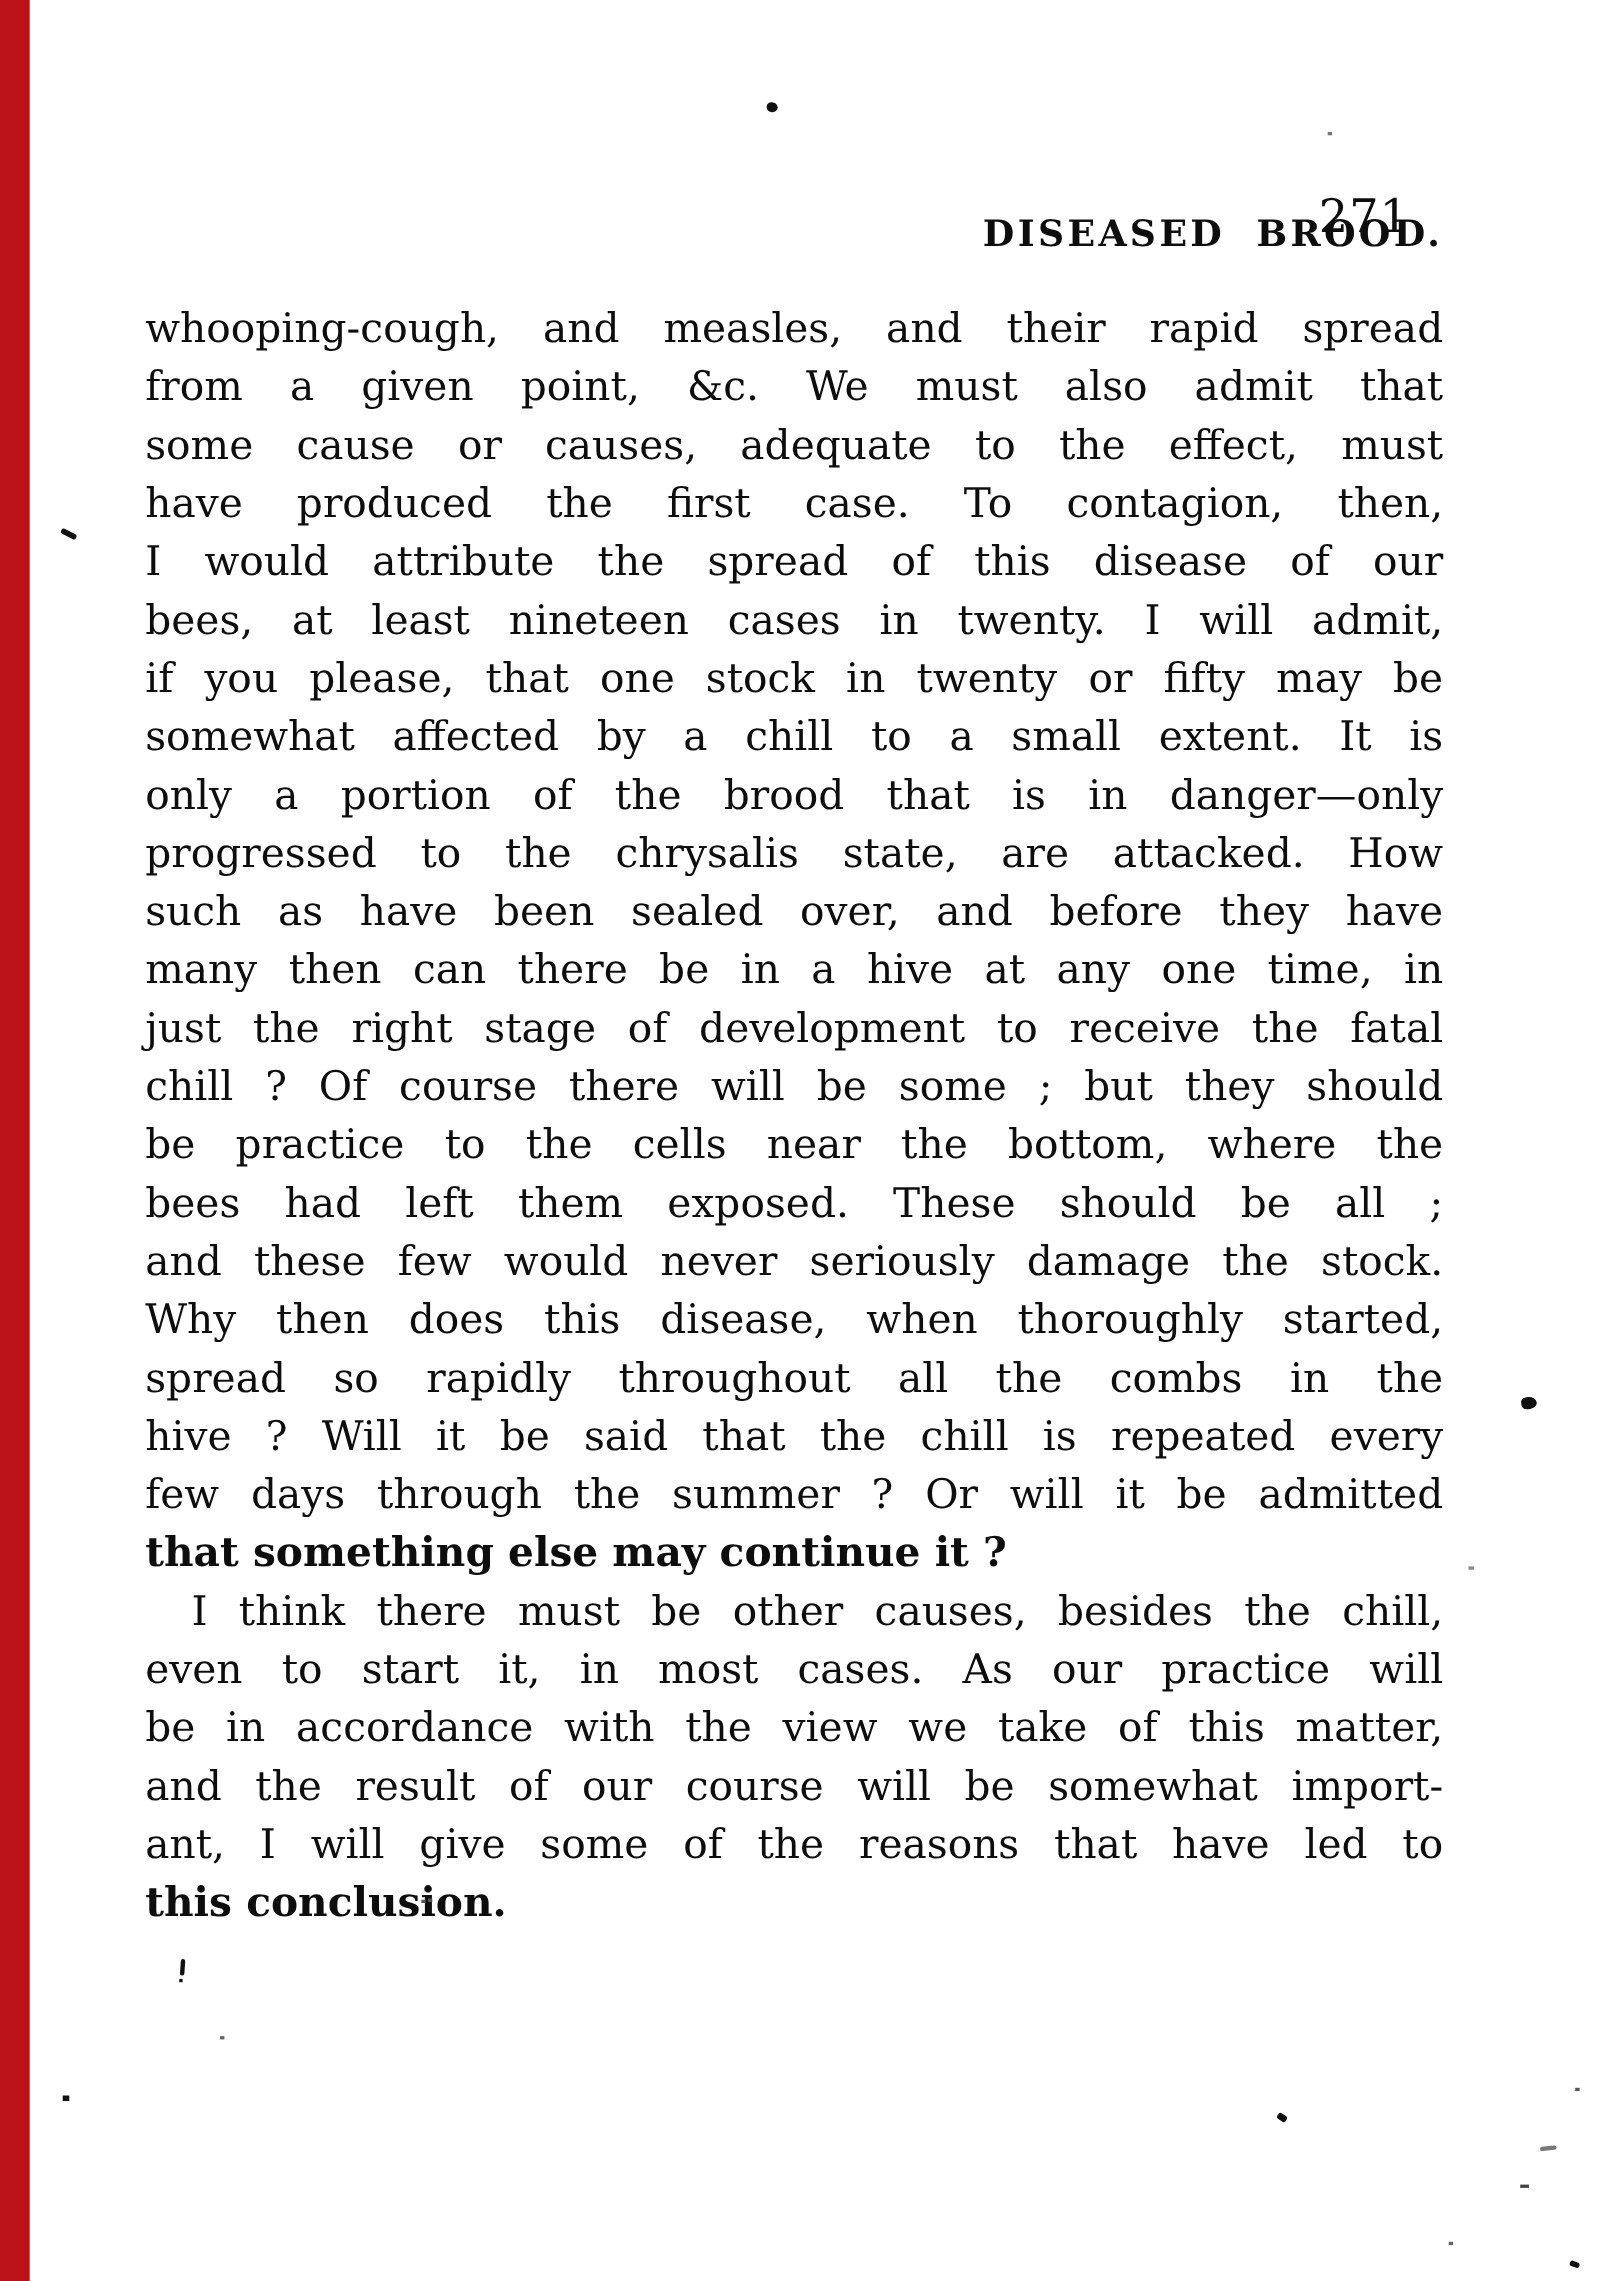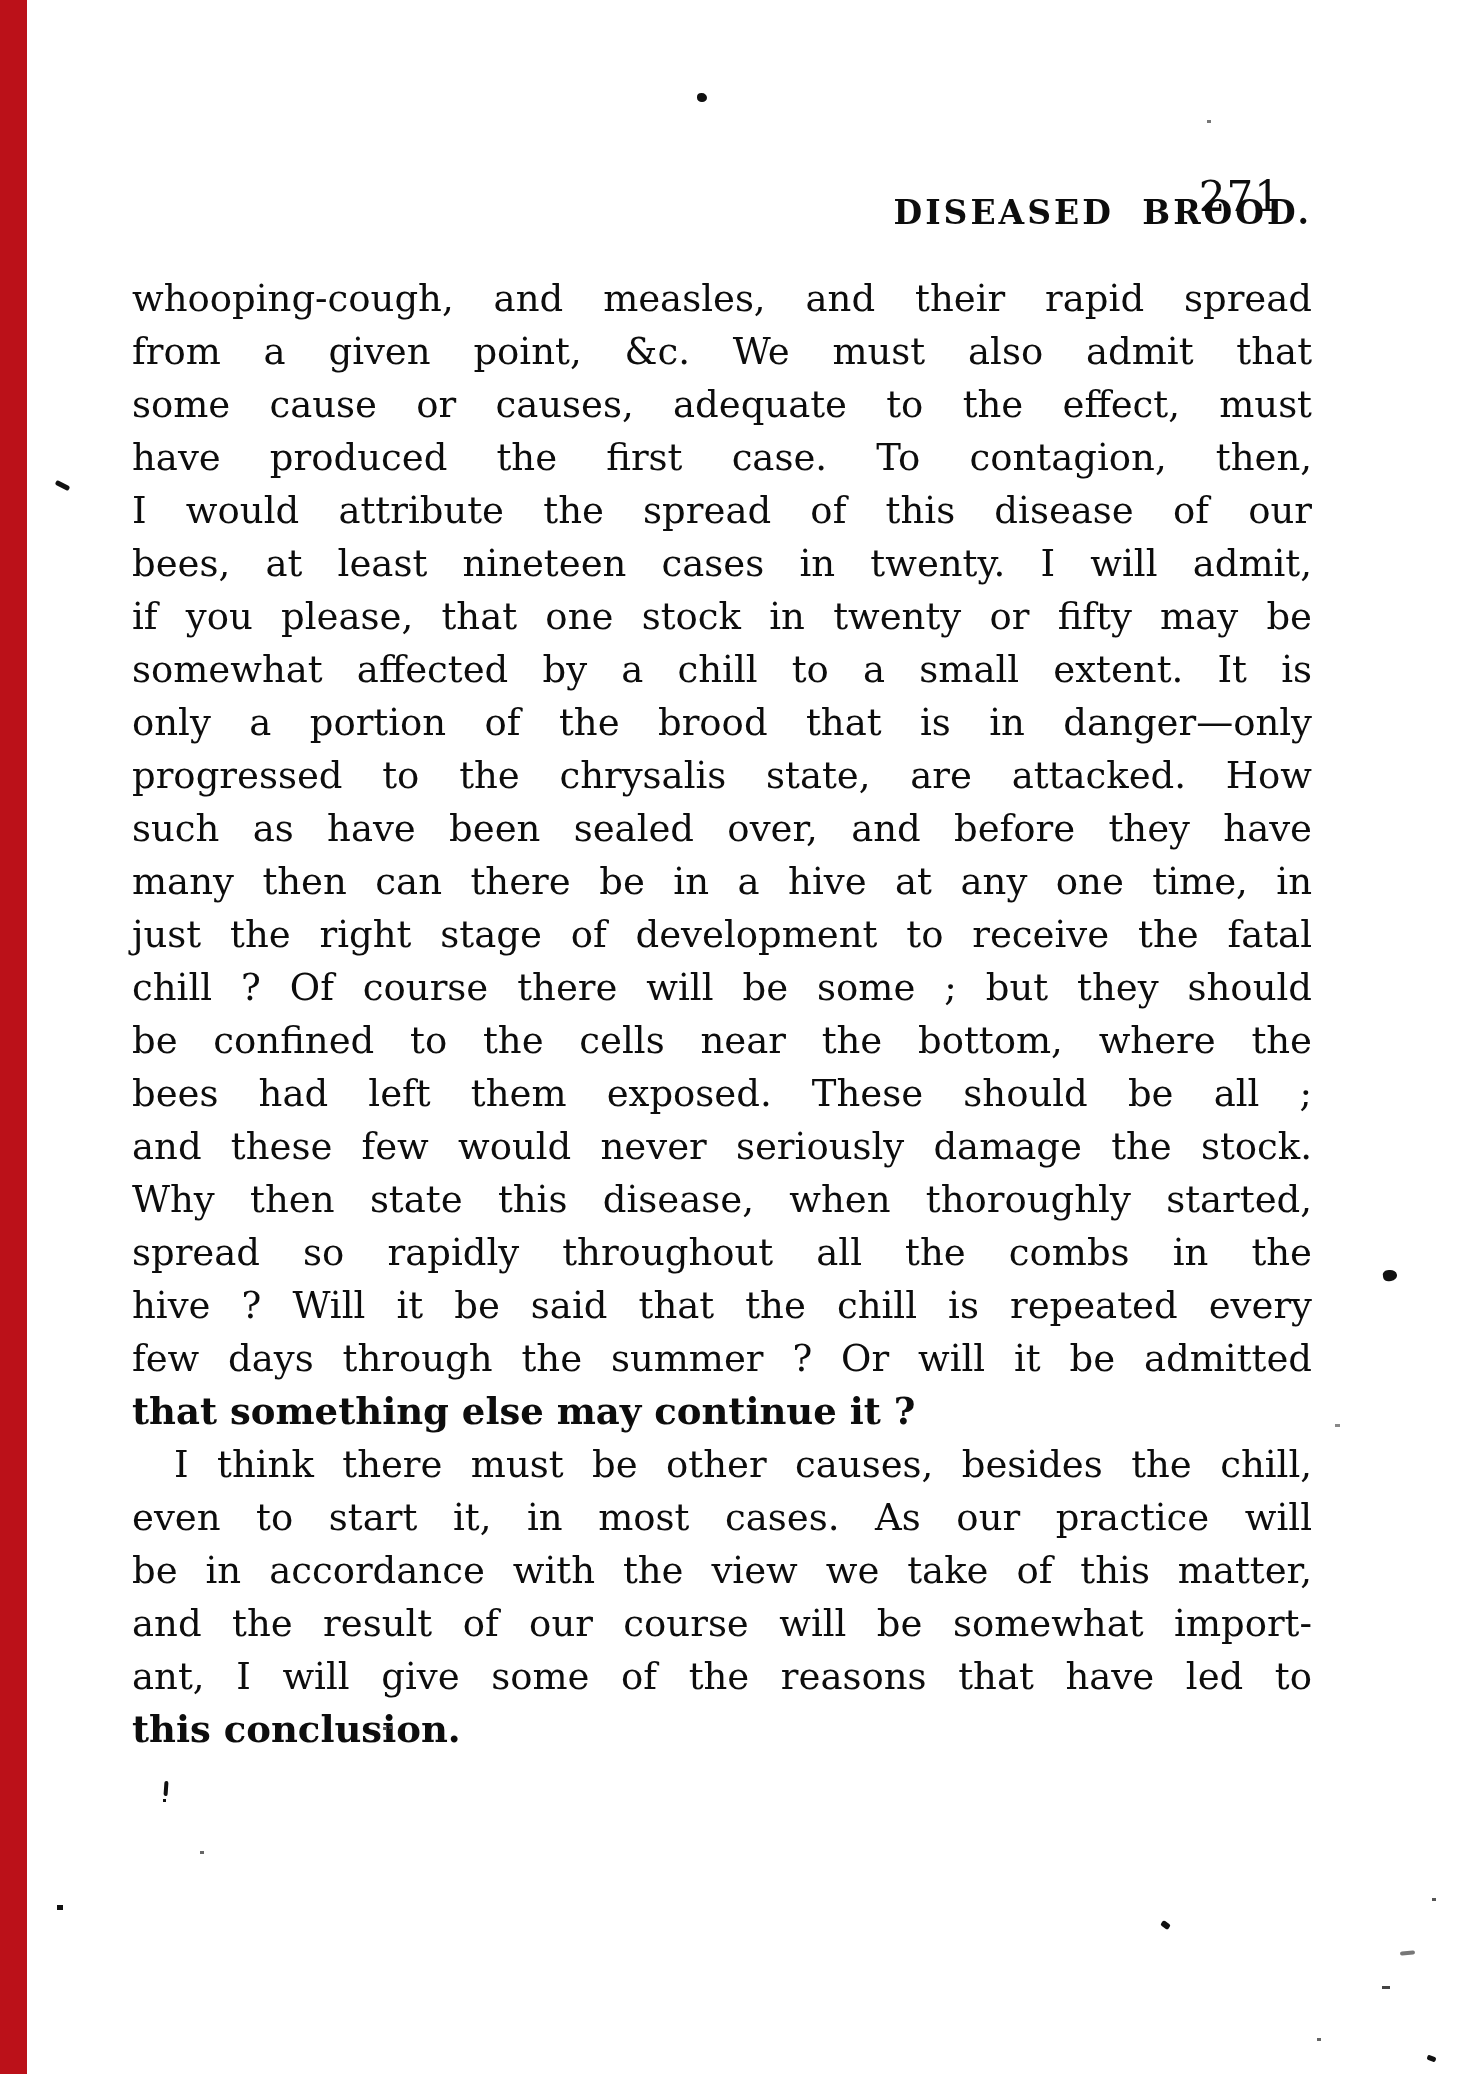--- a/index.html
+++ b/index.html
@@ -78,24 +78,24 @@
     <div class="pline">I would attribute the spread of this disease of our</div>
     <div class="pline">bees, at least nineteen cases in twenty. I will admit,</div>
     <div class="pline">if you please, that one stock in twenty or fifty may be</div>
     <div class="pline">somewhat affected by a chill to a small extent. It is</div>
     <div class="pline">only a portion of the brood that is in danger—only</div>
     <div class="pline">progressed to the chrysalis state, are attacked. How</div>
     <div class="pline">such as have been sealed over, and before they have</div>
     <div class="pline">many then can there be in a hive at any one time, in</div>
     <div class="pline">just the right stage of development to receive the fatal</div>
     <div class="pline">chill ? Of course there will be some ; but they should</div>
-    <div class="pline">be confined to the cells near the bottom, where the</div>
+    <div class="pline">be practice to the cells near the bottom, where the</div>
     <div class="pline">bees had left them exposed. These should be all ;</div>
     <div class="pline">and these few would never seriously damage the stock.</div>
-    <div class="pline">Why then state this disease, when thoroughly started,</div>
+    <div class="pline">Why then does this disease, when thoroughly started,</div>
     <div class="pline">spread so rapidly throughout all the combs in the</div>
     <div class="pline">hive ? Will it be said that the chill is repeated every</div>
     <div class="pline">few days through the summer ? Or will it be admitted</div>
     <div class="pline par-end">that something else may continue it ?</div>
     <div class="pline indent">I think there must be other causes, besides the chill,</div>
     <div class="pline">even to start it, in most cases. As our practice will</div>
     <div class="pline">be in accordance with the view we take of this matter,</div>
     <div class="pline">and the result of our course will be somewhat import-</div>
     <div class="pline">ant, I will give some of the reasons that have led to</div>
     <div class="pline par-end">this conclusion.</div>

